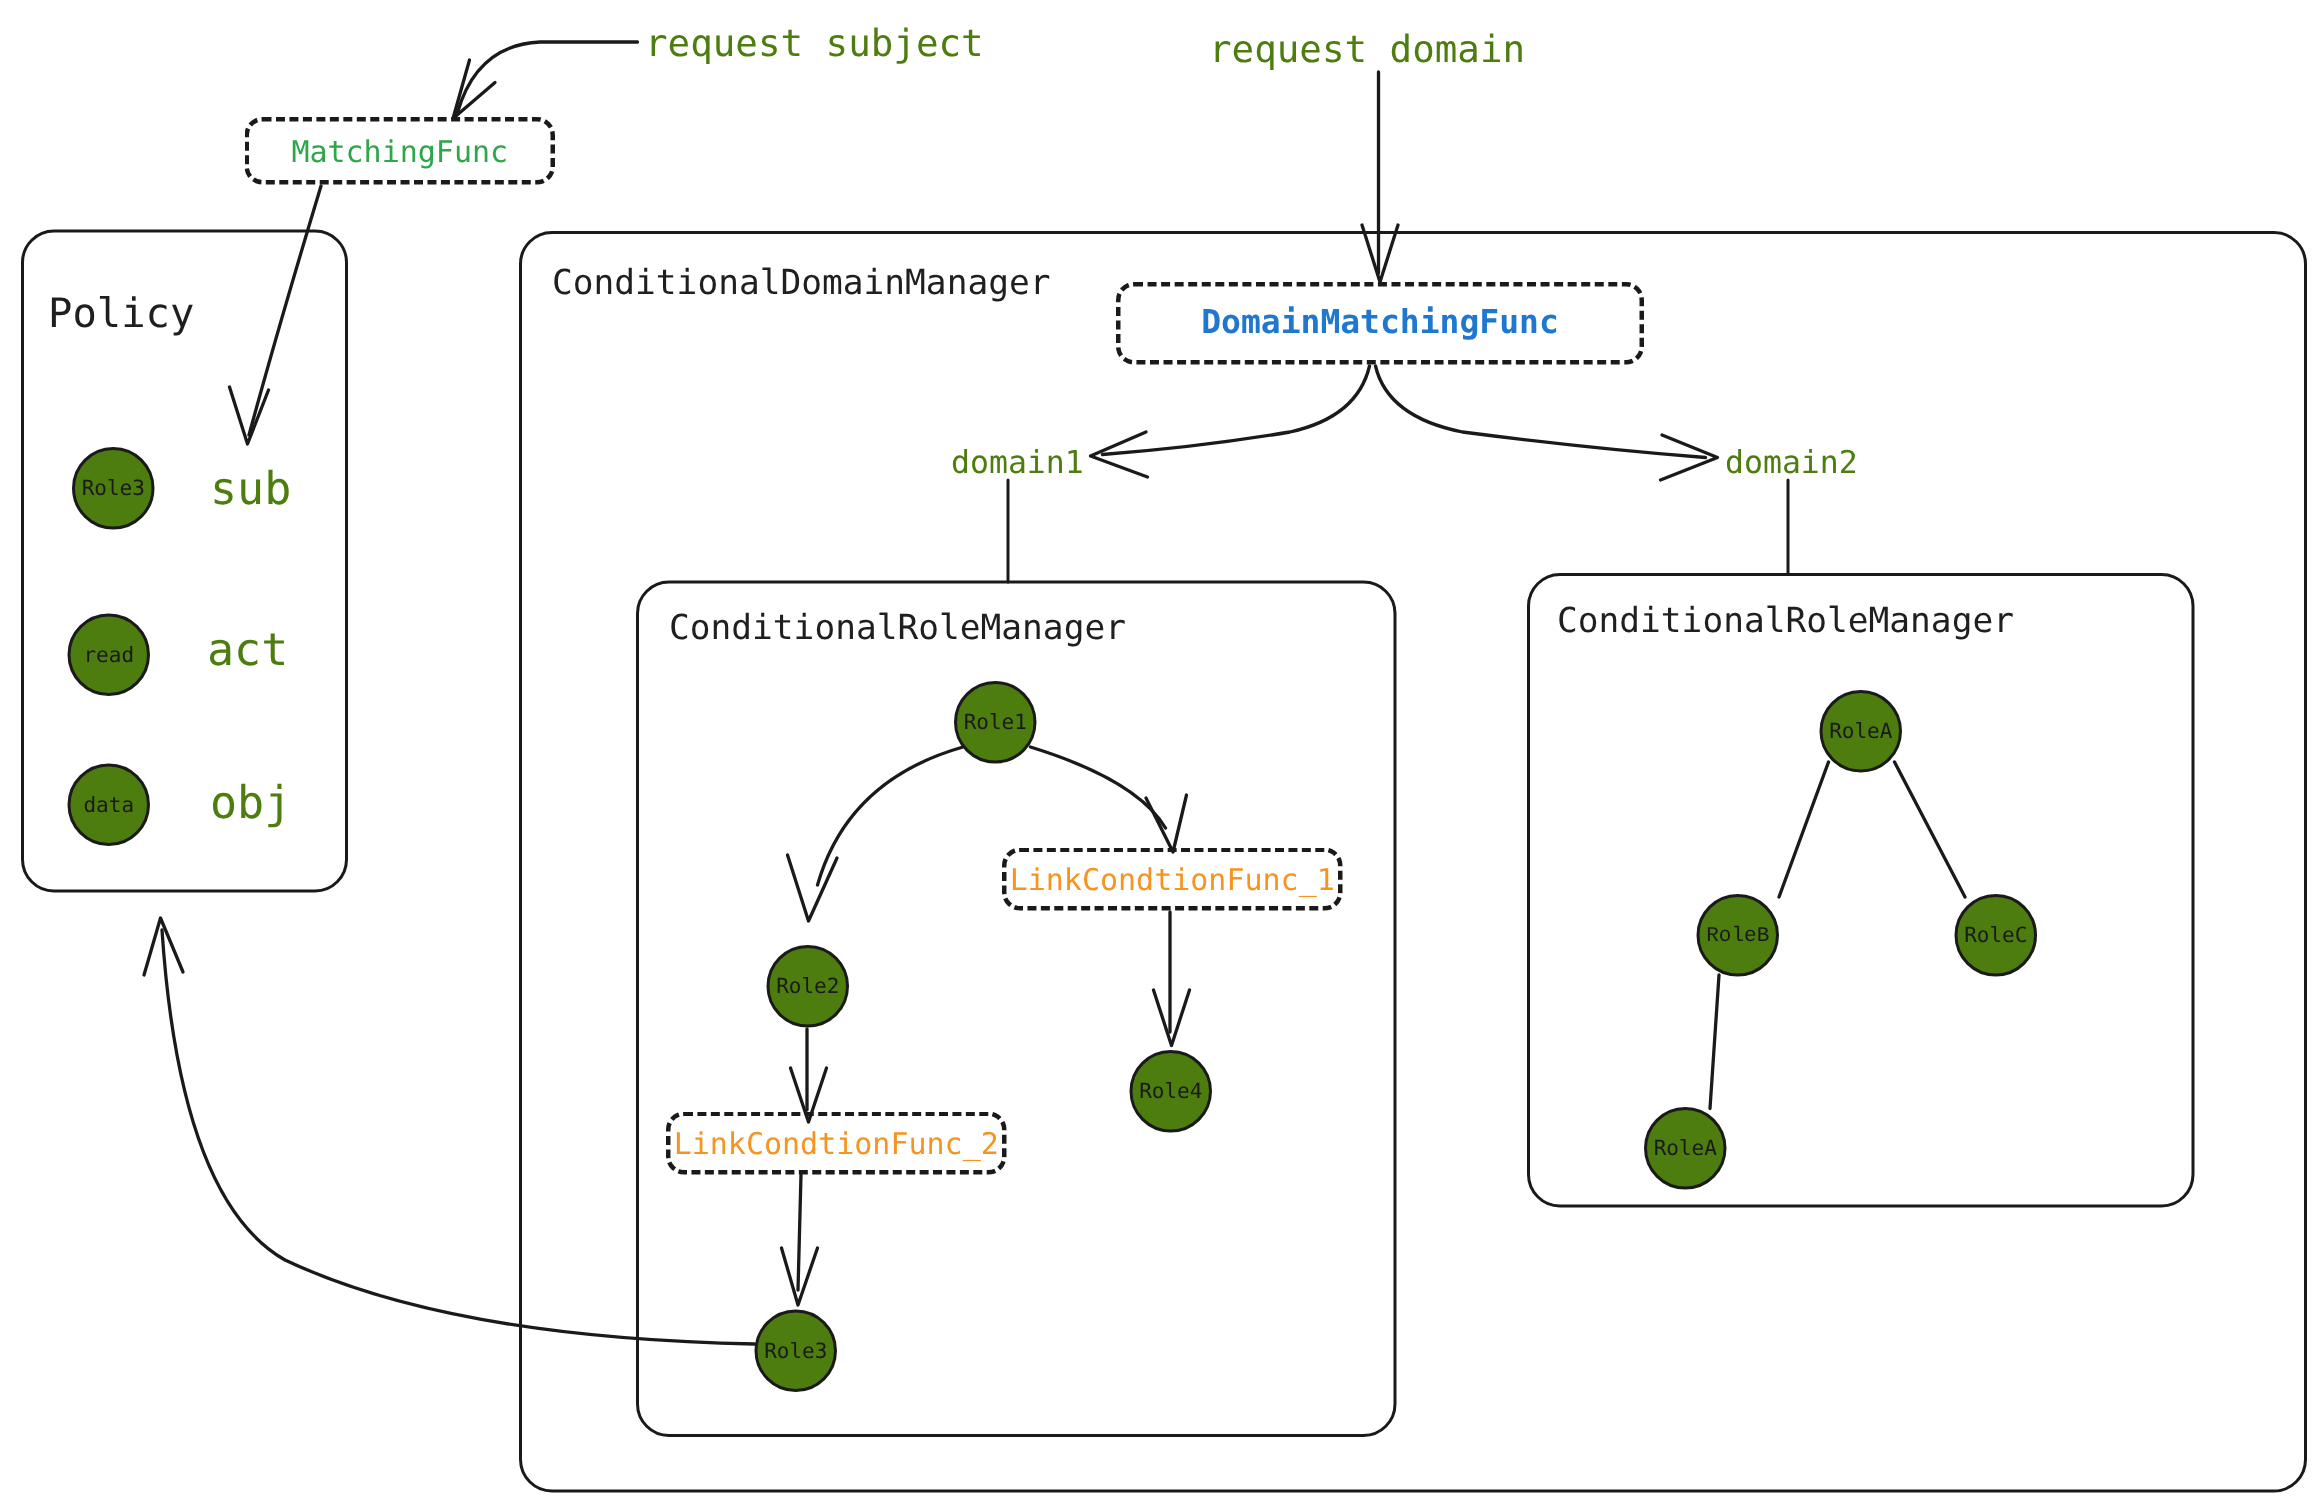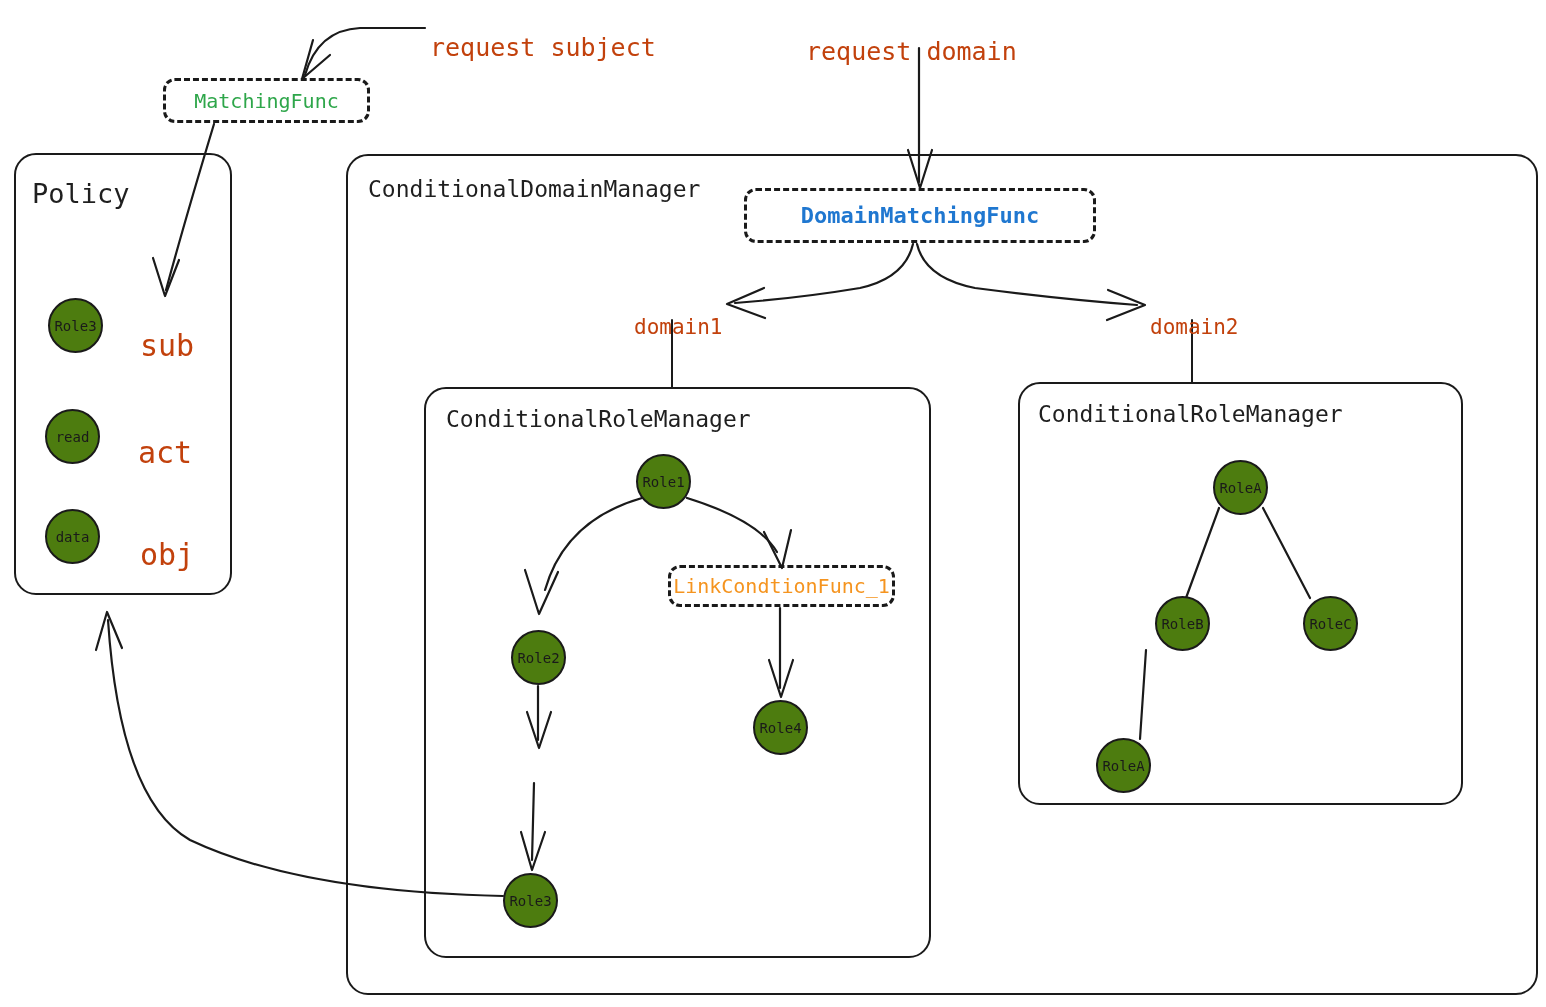--- a/index.html
+++ b/index.html
@@ -88,23 +88,22 @@
     justify-content: center;
   }
   .node-circle span {
     font-size: 14px;
     color: #1a1a1a;
     white-space: nowrap;
     line-height: 1;
   }
   .plain-text {
     position: absolute;
-    color: #c2410c;
-    white-space: nowrap;
-    margin-top: 19px;
+    color: #4d7c0f;
+    white-space: nowrap;
   }
   .req-text { font-size: 25px; }
   .domain-text { font-size: 21px; }
   .triple-text { font-size: 30px; }
 </style>
 </head>
 <body>
 
 <div id="canvas">
 
@@ -161,21 +160,21 @@
   <div class="plain-text domain-text" style="left:634px; top:296px;">domain1</div>
 
   <div class="plain-text domain-text" style="left:1150px; top:296px;">domain2</div>
 
   <div class="dashed-box" style="left:163px; top:78px; width:207px; height:45px;">
     <span style="color:#2ea64a;">MatchingFunc</span>
   </div>
 
   <div class="container-box" style="left:14px; top:153px; width:218px; height:442px;"></div>
 
-  <div class="container-label policy-label" style="left:32px; top:178px;">Policy</div>
+  <div class="container-label policy-label" style="left:32px; top:194px;">Policy</div>
 
   <div class="node-circle" style="left:48px; top:298px; width:55px; height:55px;">
     <span>Role3</span>
   </div>
   <div class="plain-text triple-text" style="left:140px; top:309px;">sub</div>
 
   <div class="node-circle" style="left:45px; top:409px; width:55px; height:55px;">
     <span>read</span>
   </div>
   <div class="plain-text triple-text" style="left:138px; top:416px;">act</div>
@@ -210,30 +209,33 @@
   </div>
 
   <div class="node-circle" style="left:753px; top:700px; width:55px; height:55px;">
     <span>Role4</span>
   </div>
 
   <div class="dashed-box" style="left:668px; top:565px; width:227px; height:42px;">
     <span style="color:#f5941f;">LinkCondtionFunc_1</span>
   </div>
 
+  <div class="dashed-box" style="left:444px; top:741px; width:227px; height:42px;">
+    <span style="color:#f5941f;">LinkCondtionFunc_2</span>
+  </div>
 
   <div class="container-box" style="left:1018px; top:382px; width:445px; height:423px;"></div>
 
   <div class="container-label" style="left:1038px; top:401px;">ConditionalRoleManager</div>
 
   <div class="node-circle" style="left:1213px; top:460px; width:55px; height:55px;">
     <span>RoleA</span>
   </div>
 
-  <div class="node-circle" style="left:1155px; top:596px; width:55px; height:55px;">
+  <div class="node-circle" style="left:1131px; top:596px; width:55px; height:55px;font-family:Liberation Mono, monospace;">
     <span>RoleB</span>
   </div>
 
   <div class="node-circle" style="left:1303px; top:596px; width:55px; height:55px;">
     <span>RoleC</span>
   </div>
 
   <div class="node-circle" style="left:1096px; top:738px; width:55px; height:55px;">
     <span>RoleA</span>
   </div>

